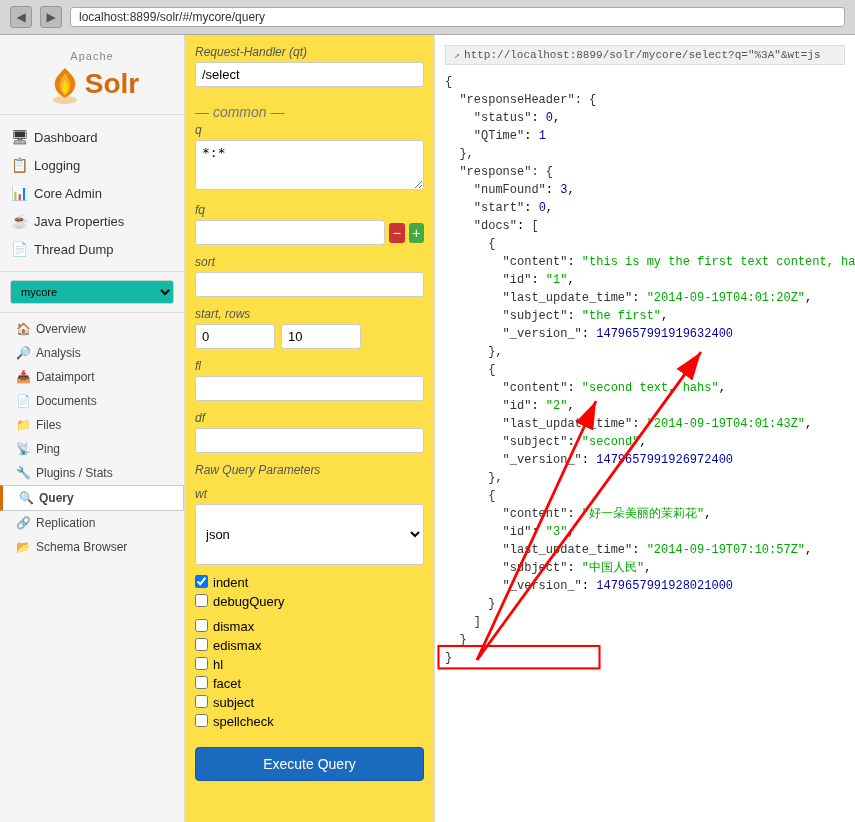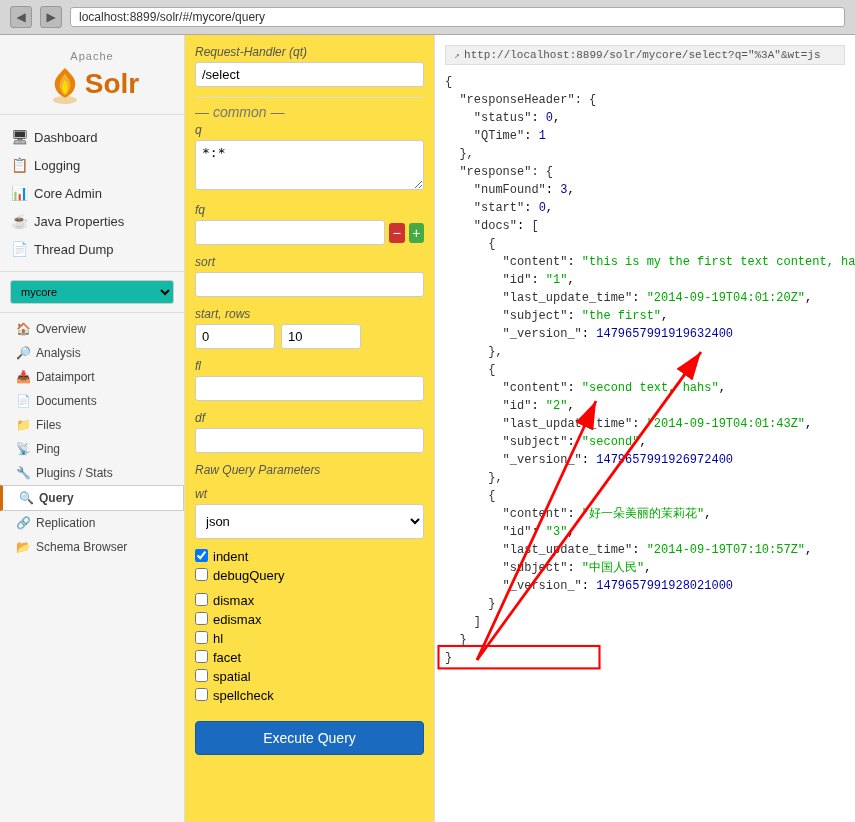--- a/index.html
+++ b/index.html
@@ -238,21 +238,21 @@
     .start-rows input {
       width: 80px;
       padding: 4px 6px;
       border: 1px solid #ccc;
       border-radius: 3px;
       font-size: 13px;
     }
 
     .select-input {
       width: 100%;
-      padding: 8px 6px;
+      padding: 21px 6px;
       border: 1px solid #ccc;
       border-radius: 3px;
       font-size: 13px;
       background: white;
     }
 
     .checkbox-row {
       display: flex;
       align-items: flex-start;
       gap: 5px;
@@ -507,21 +507,21 @@
         <div class="checkbox-row">
           <input type="checkbox" style="">
           <span>hl</span>
         </div>
         <div class="checkbox-row">
           <input type="checkbox" style="">
           <span>facet</span>
         </div>
         <div class="checkbox-row">
           <input type="checkbox" style="">
-          <span>spatial</span>
+          <span>subject</span>
         </div>
         <div class="checkbox-row">
           <input type="checkbox" style="">
           <span>spellcheck</span>
         </div>
       </div>
 
       <button class="execute-btn">Execute Query</button>
     </div>
 

